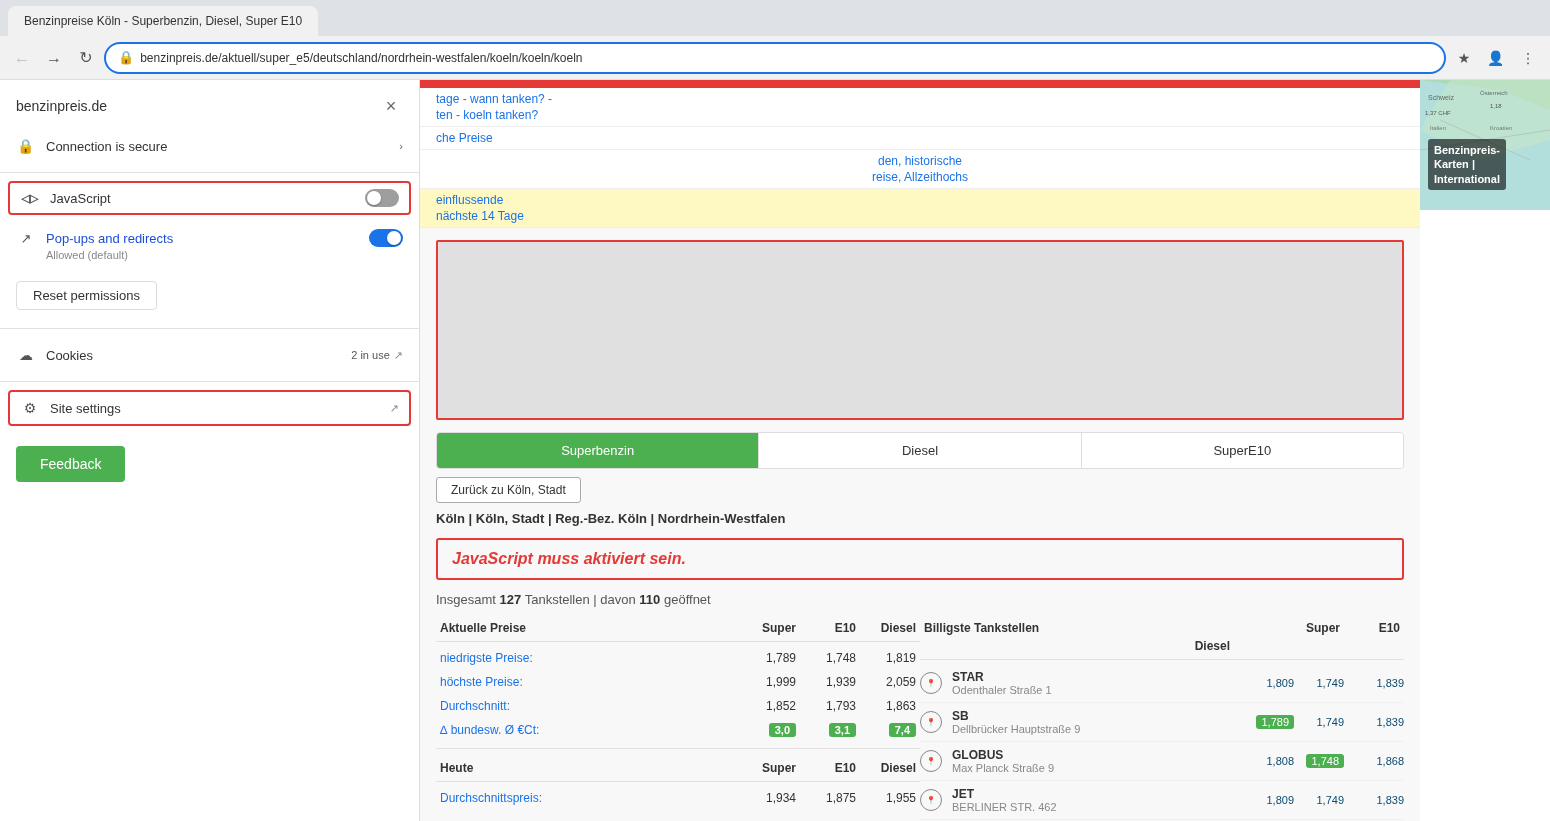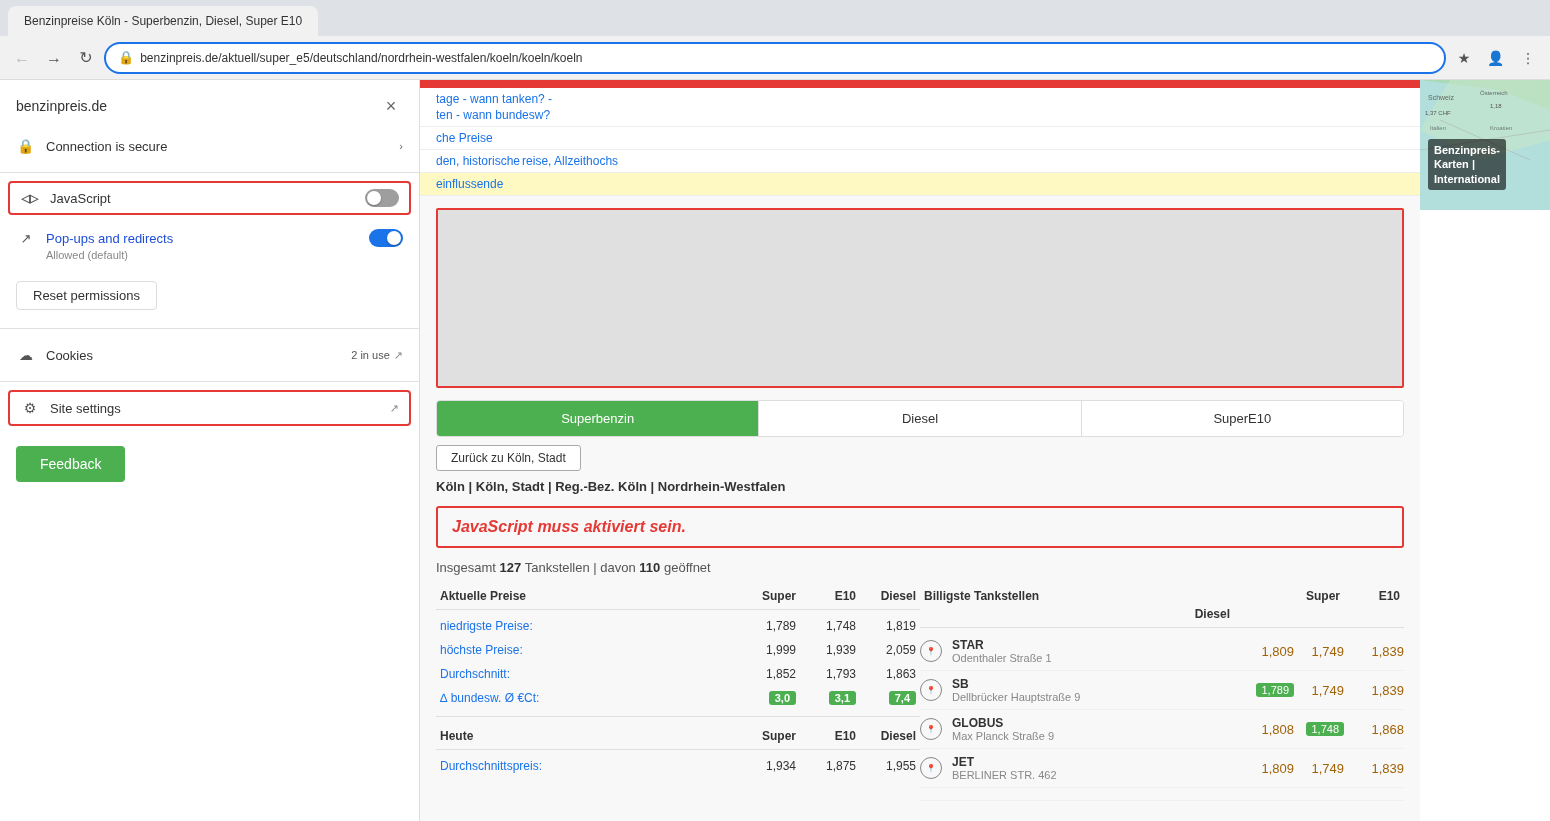--- a/index.html
+++ b/index.html
@@ -121,21 +121,21 @@
     .delta-cell { background: #4caf50; color: white; padding: 1px 6px; border-radius: 3px; font-size: 11px; font-weight: 600; text-align: center; }
     .delta-wrapper { display: flex; justify-content: flex-end; }
 
     .section-divider-h { height: 1px; background: #e0e0e0; margin: 6px 0; }
 
     
     .station-item { display: grid; grid-template-columns: 32px 1fr 60px 50px 60px; align-items: center; padding: 6px 0; border-bottom: 1px solid #f0f0f0; font-size: 12px; }
     .station-pin { width: 22px; height: 22px; border: 1.5px solid #888; border-radius: 50%; display: flex; align-items: center; justify-content: center; font-size: 8px; color: #555; }
     .station-name { font-weight: 600; font-size: 12px; color: #333; }
     .station-addr { font-size: 11px; color: #888; }
-    .price-normal { text-align: right; font-size: 13px; color: #a16207; }
+    .price-normal { text-align: right; font-size: 11px; color: #0c4a6e; }
     .price-green { background: #4caf50; color: white; padding: 1px 5px; border-radius: 3px; font-size: 11px; text-align: center; }
     .price-cell-wrap { display: flex; justify-content: flex-end; }
 
     
     .map-corner { width: 130px; flex-shrink: 0; }
     .map-image { width: 130px; height: 130px; background: linear-gradient(135deg, #a5d6a7 0%, #c8e6c9 50%, #dcedc8 100%); position: relative; overflow: hidden; }
     .map-label { position: absolute; bottom: 20px; left: 8px; background: rgba(0,0,0,0.6); color: white; font-size: 11px; font-weight: 700; padding: 4px 6px; border-radius: 3px; line-height: 1.3; }
   </style>
 </head>
 <body>
@@ -225,31 +225,32 @@
     <div class="feedback-area">
       <button class="feedback-btn">Feedback</button>
     </div>
   </div>
 
   <div class="main-content">
     <div class="top-red-bar"></div>
 
     <div style="background:white; border-bottom:1px solid #eee; padding: 4px 16px; display:flex; flex-direction:column; gap:2px;">
       <span style="font-size:12px; color:#1a73e8; cursor:pointer;">tage - wann tanken? -</span>
-      <span style="font-size:12px; color:#1a73e8; cursor:pointer;">ten - wann bundesw?</span>
+      <span style="font-size:12px; color:#1a73e8; cursor:pointer;">ten - koeln tanken?</span>
     </div>
     <div style="background:white; border-bottom:1px solid #eee; padding: 4px 16px; display:flex; flex-direction:column; gap:2px;">
       <span style="font-size:12px; color:#1a73e8; cursor:pointer;">che Preise</span>
     </div>
-    <div style="background:white; border-bottom:1px solid #eee; padding: 4px 16px; display:flex; flex-direction:row; gap:2px;">
+    <div style="background:white; border-bottom:1px solid #eee; padding: 4px 16px; display:flex; flex-direction:column; gap:2px;text-align:center;">
       <span style="font-size:12px; color:#1a73e8; cursor:pointer;">den, historische</span>
       <span style="font-size:12px; color:#1a73e8; cursor:pointer;">reise, Allzeithochs</span>
     </div>
     <div style="background:#fef9c3; border-bottom:1px solid #eee; padding: 4px 16px; display:flex; flex-direction:column; gap:2px;">
       <span style="font-size:12px; color:#1a73e8; cursor:pointer;">einflussende</span>
+      <span style="font-size:12px; color:#1a73e8; cursor:pointer;">nächste 14 Tage</span>
     </div>
 
     <div class="ad-placeholder"></div>
 
     <div class="fuel-tabs">
       <div class="fuel-tab active">Superbenzin</div>
       <div class="fuel-tab">Diesel</div>
       <div class="fuel-tab">SuperE10</div>
     </div>
 

